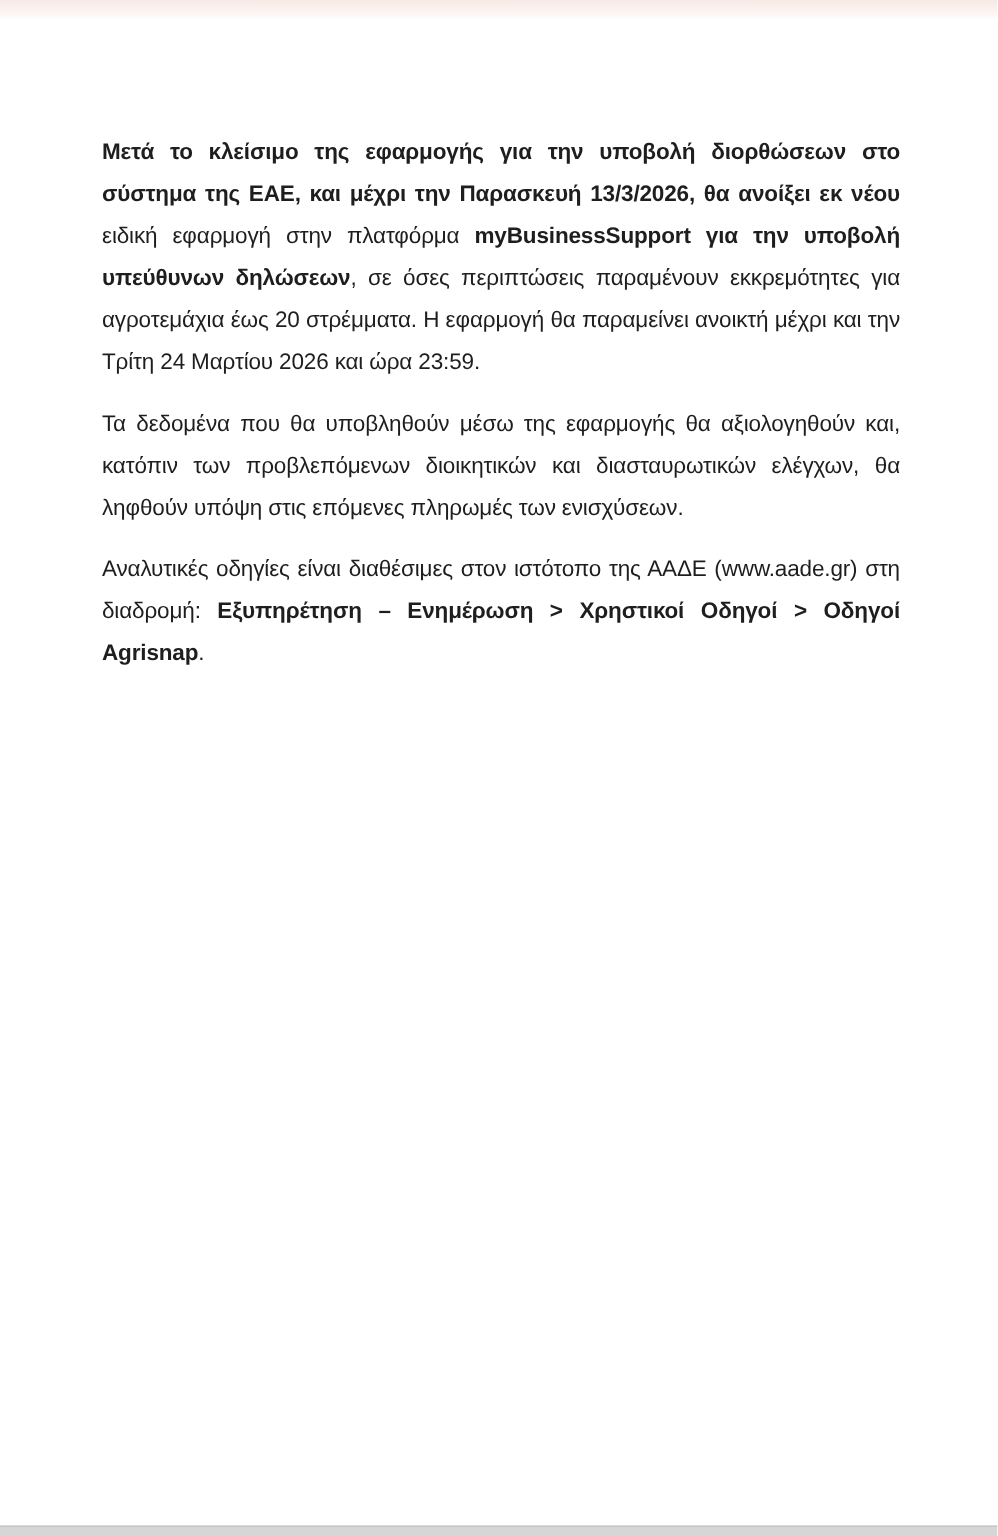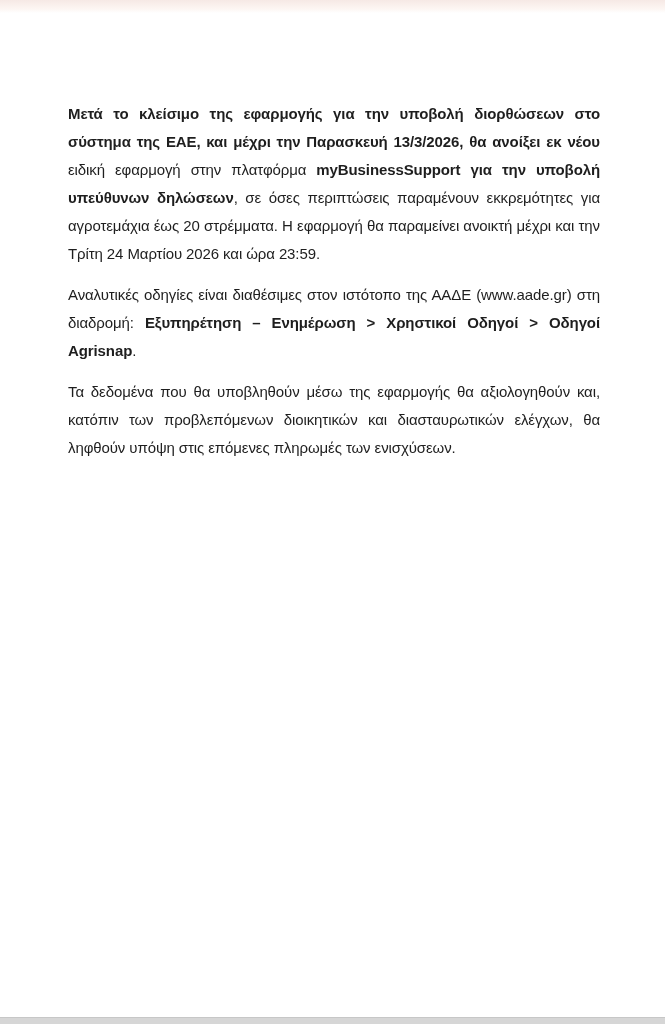--- a/index.html
+++ b/index.html
@@ -34,36 +34,36 @@
   .edge-bottom {
     position: absolute;
     bottom: 0; left: 0; right: 0;
     height: 7px;
     background: var(--edge-bottom);
     border-top: 1px solid var(--edge-bottom-line);
   }
   .content {
     position: absolute;
     left: 68px;
-    top: 100px;
+    top: 88px;
     width: 532px;
     color: var(--text);
     font-size: 15px;
     line-height: 28px;
     letter-spacing: -0.1px;
     text-align: justify;
   }
   .para { margin: 0 0 13px 0; }
   .para:last-child { margin-bottom: 0; }
   .run.bold { font-weight: bold; }
 </style>
 </head>
 <body>
 
 <div class="page">
   <div class="edge-top"></div>
   <div class="content">
       <p class="para"><span class="run bold">Μετά το κλείσιμο της εφαρμογής για την υποβολή διορθώσεων στο σύστημα της ΕΑΕ, και μέχρι την Παρασκευή 13/3/2026, θα ανοίξει εκ νέου </span><span class="run">ειδική εφαρμογή στην πλατφόρμα </span><span class="run bold">myBusinessSupport για την υποβολή υπεύθυνων δηλώσεων</span><span class="run">, σε όσες περιπτώσεις παραμένουν εκκρεμότητες για αγροτεμάχια έως 20 στρέμματα. Η εφαρμογή θα παραμείνει ανοικτή μέχρι και την Τρίτη 24 Μαρτίου 2026 και ώρα 23:59.</span></p>
+      <p class="para"><span class="run">Τα δεδομένα που θα υποβληθούν μέσω της εφαρμογής θα αξιολογηθούν και, κατόπιν των προβλεπόμενων διοικητικών και διασταυρωτικών ελέγχων, θα ληφθούν υπόψη στις επόμενες πληρωμές των ενισχύσεων.</span></p>
       <p class="para"><span class="run">Αναλυτικές οδηγίες είναι διαθέσιμες στον ιστότοπο της ΑΑΔΕ (www.aade.gr) στη διαδρομή: </span><span class="run bold">Εξυπηρέτηση – Ενημέρωση &gt; Χρηστικοί Οδηγοί &gt; Οδηγοί Agrisnap</span><span class="run">.</span></p>
-      <p class="para"><span class="run">Τα δεδομένα που θα υποβληθούν μέσω της εφαρμογής θα αξιολογηθούν και, κατόπιν των προβλεπόμενων διοικητικών και διασταυρωτικών ελέγχων, θα ληφθούν υπόψη στις επόμενες πληρωμές των ενισχύσεων.</span></p>
     </div>
   <div class="edge-bottom"></div>
 </div>
 
 </body></html>

